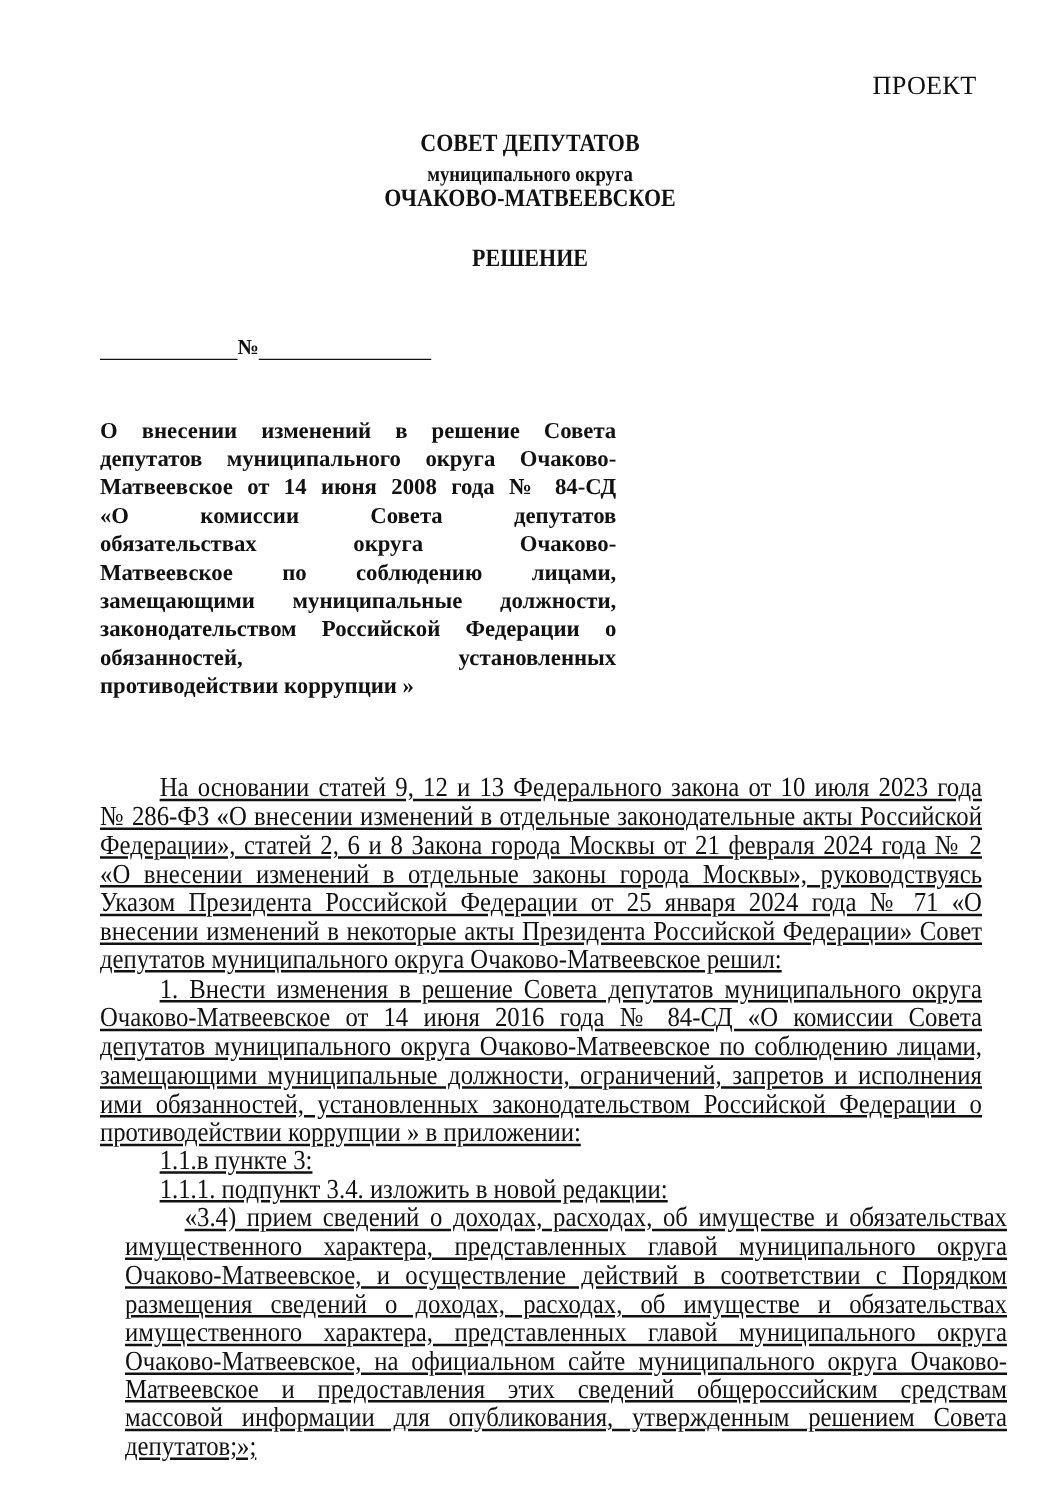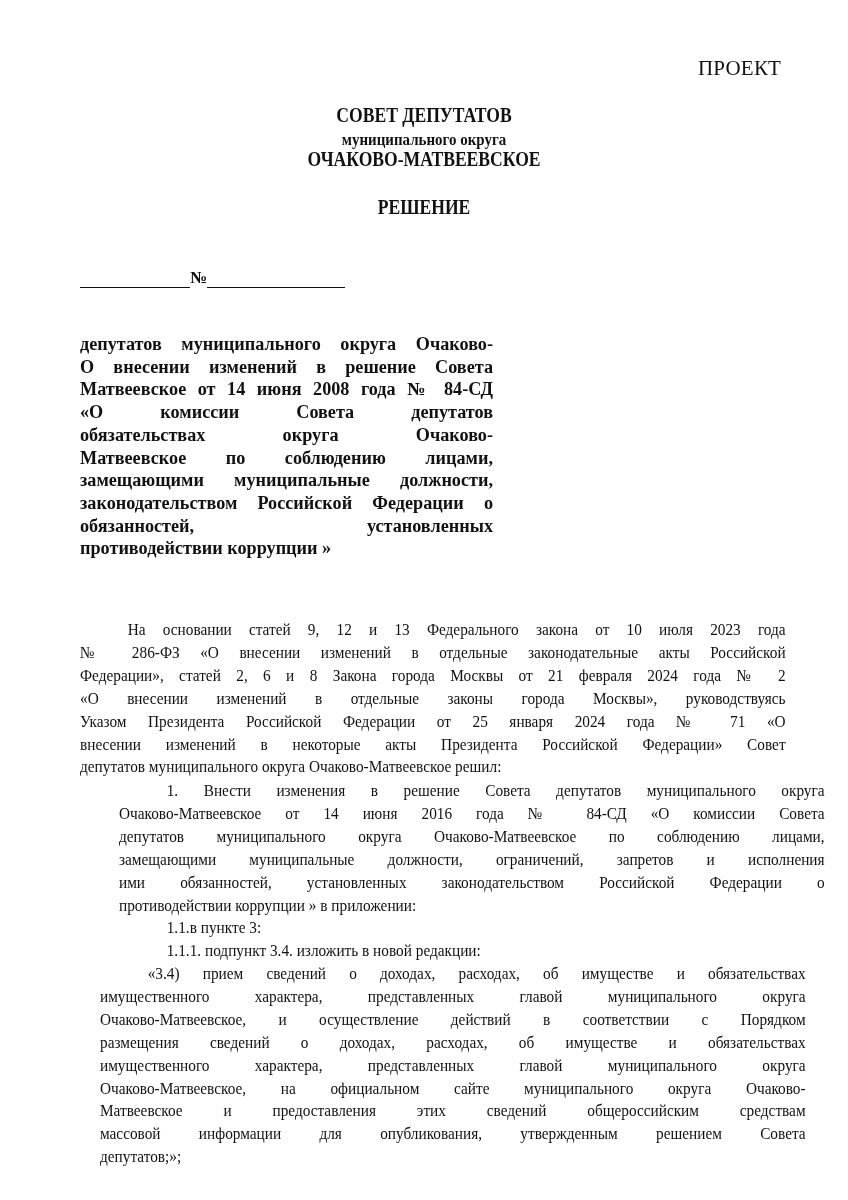--- a/index.html
+++ b/index.html
@@ -28,21 +28,21 @@
   .blank.b { width: 138px; }
   .title-block {
     position: absolute; top: 333px; left: 80px; width: 413px;
     font-weight: bold; font-size: 18.2px; line-height: 22.7px;
     text-align: justify; text-align-last: left;
   }
   .title-block .line { display: block; text-align: justify; text-align-last: justify; white-space: nowrap; }
   .title-block .line.last { text-align-last: left; }
   .body {
     position: absolute; left: 80px; width: 706px;
-    font-size: 17px; line-height: 22.9px;
+    font-size: 22px; line-height: 22.9px; text-decoration: underline;
   }
   .body .ln { display: block; white-space: nowrap; text-align: justify; text-align-last: justify; }
   .body .ln.last { text-align-last: left; }
   .body .ind { padding-left: 53px; }
   .condensed { transform: scaleX(0.9); transform-origin: 0 0; width: 784px; }
 </style>
 </head>
 <body>
 
 <div class="stamp">ПРОЕКТ</div>
@@ -52,22 +52,22 @@
 <div class="hdr h3">ОЧАКОВО-МАТВЕЕВСКОЕ</div>
 <div class="hdr h4">РЕШЕНИЕ</div>
 
 <div class="numline">
   <span class="blank a"></span>
   <span>№</span>
   <span class="blank b"></span>
 </div>
 
 <div class="title-block">
+  <span class="line">О внесении изменений в решение Совета</span>
   <span class="line">депутатов муниципального округа Очаково-</span>
-  <span class="line">О внесении изменений в решение Совета</span>
   <span class="line">Матвеевское от 14 июня 2008 года № 84-СД</span>
   <span class="line">«О комиссии Совета депутатов</span>
   <span class="line">обязательствах округа Очаково-</span>
   <span class="line">Матвеевское по соблюдению лицами,</span>
   <span class="line">замещающими муниципальные должности,</span>
   <span class="line">законодательством Российской Федерации о</span>
   <span class="line">обязанностей, установленных</span>
   <span class="line last">противодействии коррупции »</span>
 </div>
 
@@ -76,21 +76,21 @@
     <span class="ln ind">На основании статей 9, 12 и 13 Федерального закона от 10 июля 2023 года</span>
     <span class="ln">№ 286-ФЗ «О внесении изменений в отдельные законодательные акты Российской</span>
     <span class="ln">Федерации», статей 2, 6 и 8 Закона города Москвы от 21 февраля 2024 года № 2</span>
     <span class="ln">«О внесении изменений в отдельные законы города Москвы», руководствуясь</span>
     <span class="ln">Указом Президента Российской Федерации от 25 января 2024 года № 71 «О</span>
     <span class="ln">внесении изменений в некоторые акты Президента Российской Федерации» Совет</span>
     <span class="ln last">депутатов муниципального округа Очаково-Матвеевское решил:</span>
   </div>
 </div>
 
-<div class="body" style="top:780px;margin-left:39px;">
+<div class="body" style="top:780px;">
   <div class="condensed">
     <span class="ln ind">1. Внести изменения в решение Совета депутатов муниципального округа</span>
     <span class="ln">Очаково-Матвеевское  от 14 июня 2016 года № 84-СД «О комиссии Совета</span>
     <span class="ln">депутатов муниципального округа Очаково-Матвеевское по соблюдению лицами,</span>
     <span class="ln">замещающими муниципальные должности, ограничений, запретов и исполнения</span>
     <span class="ln">ими обязанностей, установленных законодательством Российской Федерации о</span>
     <span class="ln last">противодействии коррупции » в приложении:</span>
     <span class="ln last ind">1.1.в пункте 3:</span>
     <span class="ln last ind">1.1.1. подпункт 3.4. изложить в новой редакции:</span>
   </div>

